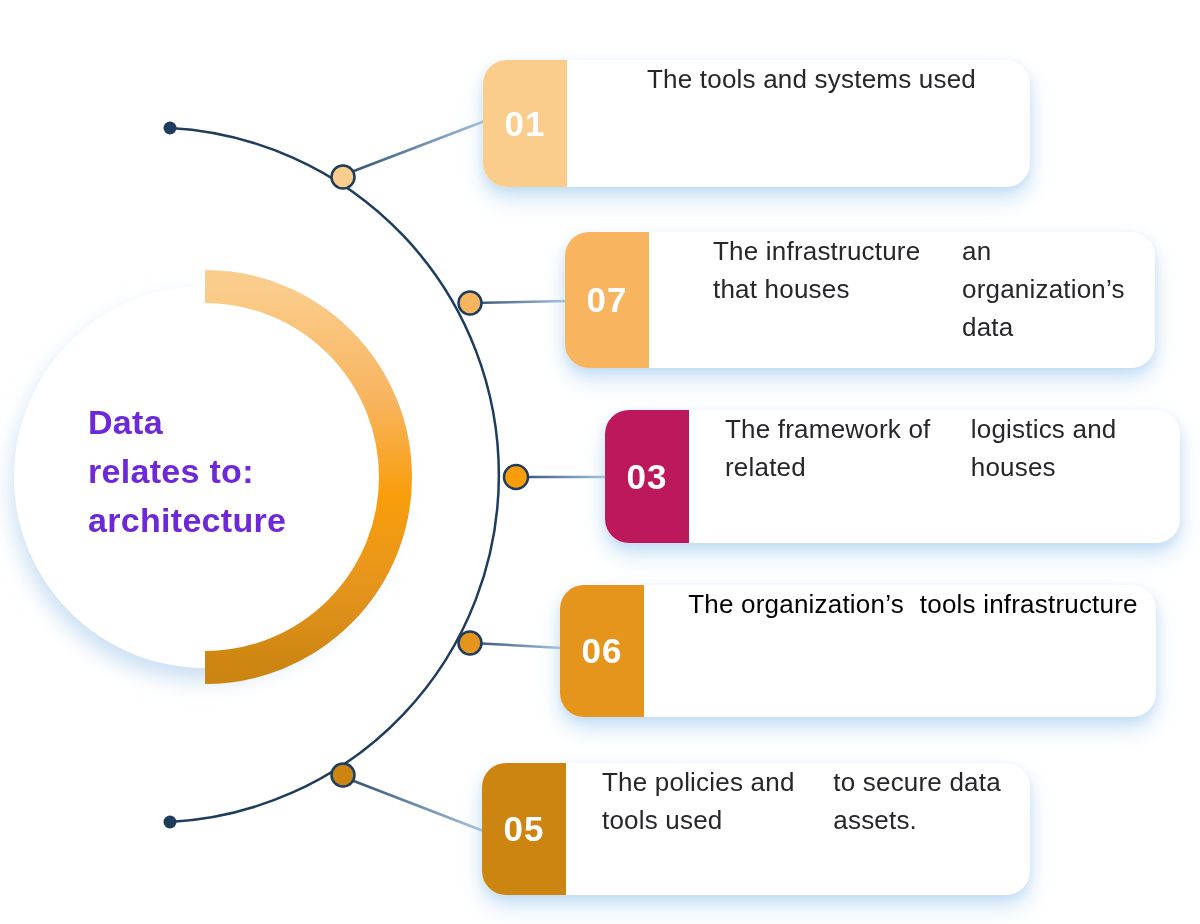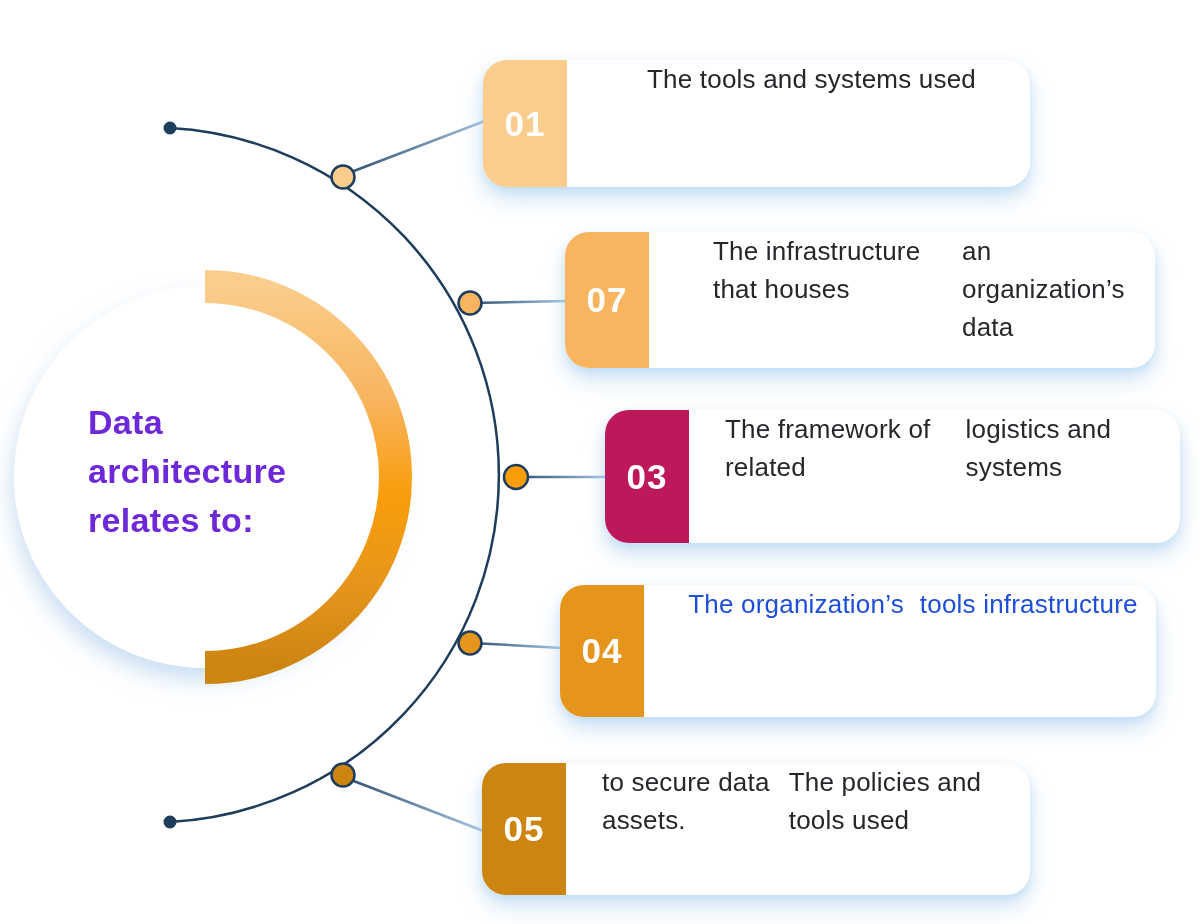--- a/index.html
+++ b/index.html
@@ -118,22 +118,22 @@
 
   <circle class="node" cx="343" cy="177" r="11.5" fill="#FACD8C"></circle>
   <circle class="node" cx="470" cy="303" r="11.5" fill="#F8B45E"></circle>
   <circle class="node" cx="516" cy="477" r="12" fill="#F99D0B"></circle>
   <circle class="node" cx="470" cy="643" r="11.5" fill="#E6951C"></circle>
   <circle class="node" cx="343" cy="775" r="11.5" fill="#CC8511"></circle>
 </svg>
 
 <div class="title" style="color: #6d28d9;">
   <div>Data</div>
+  <div>relates to:</div>
   <div>architecture</div>
-  <div>relates to:</div>
 </div>
 
 <div class="card" style="left:483px; top:60px; width:547px; height:127px;">
   <div class="num" style="background-color: rgb(250, 205, 140);">01</div>
   <div class="card-text" style="color: rgb(38, 38, 43);">
     <div>The tools and systems used</div>
   </div>
 </div>
 
 <div class="card" style="left:565px; top:232px; width:590px; height:136px;">
@@ -141,31 +141,31 @@
   <div class="card-text" style="color: rgb(38, 38, 43); margin-left: 28px;">
     <div>The infrastructure that houses</div>
     <div>an organization’s data</div>
   </div>
 </div>
 
 <div class="card" style="left:605px; top:410px; width:575px; height:133px;">
   <div class="num" style="background-color: #be185d;">03</div>
   <div class="card-text" style="color: rgb(38, 38, 43);">
     <div>The framework of related</div>
-    <div>logistics and systems</div>
+    <div>logistics and houses</div>
   </div>
 </div>
 
 <div class="card" style="left:560px; top:585px; width:596px; height:132px;">
-  <div class="num" style="background-color: rgb(230, 149, 28);">04</div>
-  <div class="card-text" style="color: #1d4ed8; gap: 16px;">
+  <div class="num" style="background-color: rgb(230, 149, 28);">06</div>
+  <div class="card-text" style="color: #000000; gap: 16px;">
     <div>The organization’s</div>
     <div>tools infrastructure</div>
   </div>
 </div>
 
 <div class="card" style="left:482px; top:763px; width:548px; height:132px;">
   <div class="num" style="background-color: rgb(204, 133, 17); text-align: center;">05</div>
   <div class="card-text" style="color: rgb(38, 38, 43);">
+    <div>The policies and tools used</div>
     <div>to secure data assets.</div>
-    <div>The policies and tools used</div>
   </div>
 </div>
 
 </body></html>

